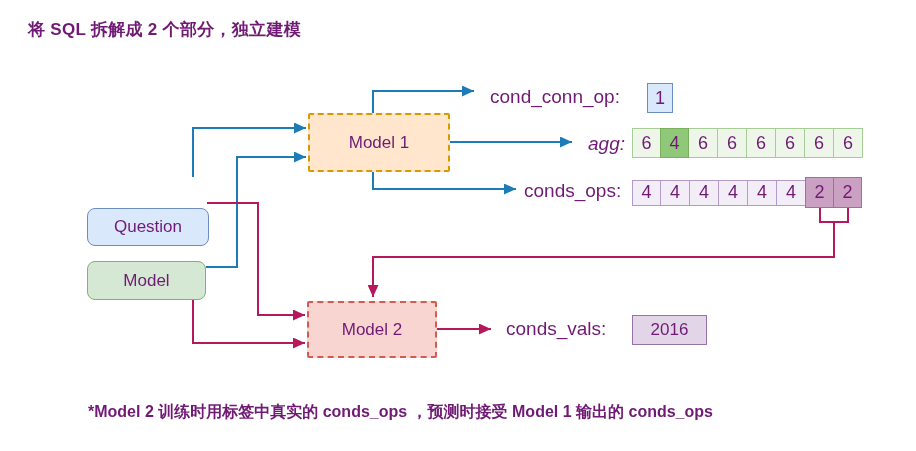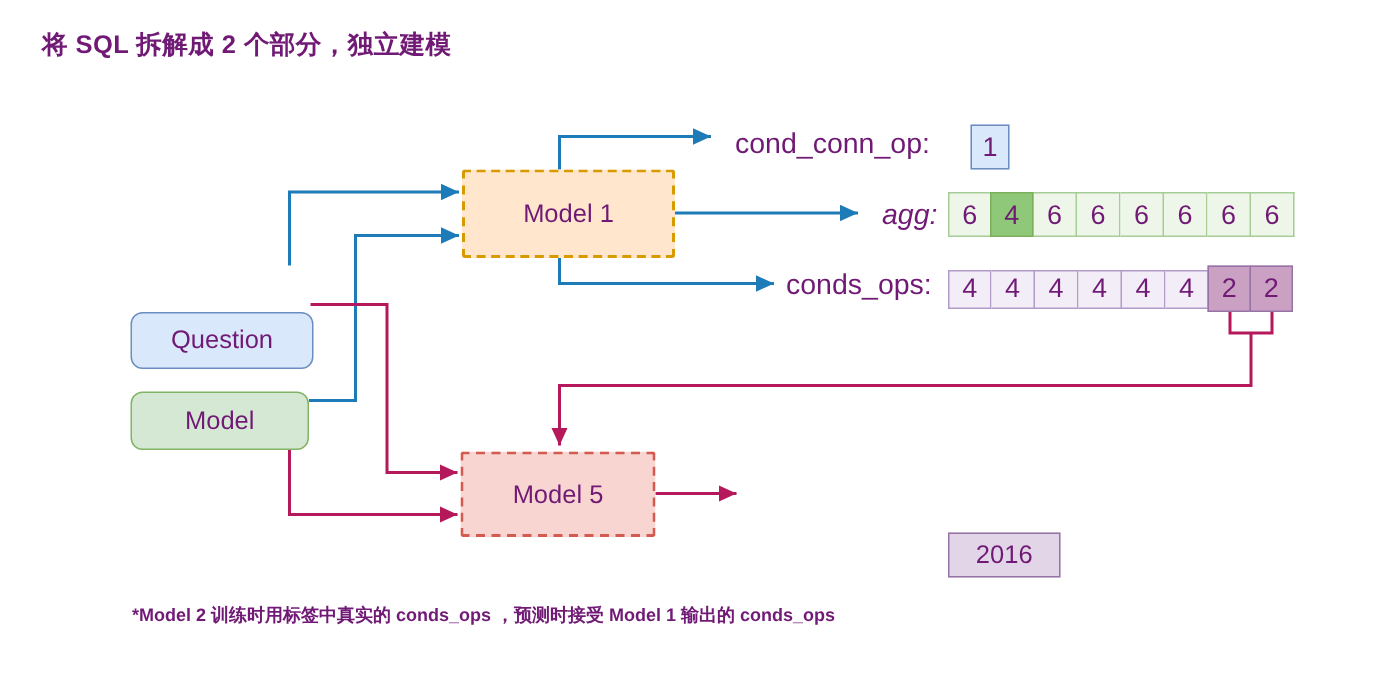--- a/index.html
+++ b/index.html
@@ -5,21 +5,21 @@
   html,body{margin:0;padding:0;background:#fff;}
   .canvas{
     position:relative;width:916px;height:451px;background:#ffffff;overflow:hidden;
     font-family:"Liberation Sans","DejaVu Sans",sans-serif;color:#701a75;
   }
   .wires{position:absolute;left:0;top:0;pointer-events:none;}
   .title{
     position:absolute;left:28px;top:18px;font-size:17px;font-weight:600;letter-spacing:.3px;
   }
   .footnote{
-    position:absolute;left:88px;top:402px;font-size:12px;font-weight:600;white-space:nowrap;
+    position:absolute;left:88px;top:402px;font-size:16px;font-weight:600;white-space:nowrap;
   }
   .node{
     position:absolute;display:flex;align-items:center;justify-content:center;
     font-size:17px;box-sizing:border-box;
   }
   .node-question{left:87px;top:177px;width:122px;height:38px;background:#dae8fc;border:1.5px solid #6c8ebf;border-radius:8px;margin-top:31px;}
   .node-table{left:87px;top:261px;width:119px;height:39px;background:#d5e8d4;border:1.5px solid #82b366;border-radius:8px;}
   .node-model1{left:308px;top:113px;width:142px;height:59px;background:#ffe6cc;border:2px dashed #d79b00;border-radius:2px;}
   .node-model2{left:307px;top:301px;width:130px;height:57px;background:#f8d5d1;border:2px dashed #d45b50;border-radius:2px;}
   .out-label{position:absolute;font-size:19px;line-height:24px;white-space:nowrap;}
@@ -38,21 +38,21 @@
     box-sizing:border-box;font-size:18px;
   }
   .cells-agg{left:632px;top:128px;height:30px;}
   .cells-agg .cell{width:29px;height:30px;background:#eef6e9;border:1px solid #a6cd96;}
   .cells-agg .cell + .cell{border-left:0;}
   .cells-agg .cell.hl{background:#8fc878;border:1px solid #7ab05c;margin-left:-1px;z-index:1;}
   .cells-ops{left:632px;top:177px;height:31px;}
   .cells-ops .cell{width:29px;height:26px;background:#f2edf7;border:1px solid #b29ac9;}
   .cells-ops .cell + .cell{border-left:0;}
   .cells-ops .cell.hl{width:29px;height:31px;background:#cba1c3;border:1px solid #9673a6;margin-left:-1px;z-index:1;}
-  .cells-vals{left:632px;top:315px;height:30px;margin-top:40px;}
+  .cells-vals{left:632px;top:315px;height:30px;}
   .cells-vals .cell{height:30px;background:#e1d5e7;border:1px solid #9673a6;font-size:17px;}
   .cells-vals .cell + .cell{border-left:0;}
   .cells-vals .cell:first-child{width:75px;}
   .cells-vals .cell:nth-child(2){width:202px;}
 </style>
 </head>
 <body>
 
 <div class="canvas">
 
@@ -84,21 +84,21 @@
   <div class="node node-question">
     <span>Question</span>
   </div>
   <div class="node node-table">
     <span>Model</span>
   </div>
   <div class="node node-model1">
     <span>Model 1</span>
   </div>
   <div class="node node-model2">
-    <span>Model 5</span>
+    <span>Model 2</span>
   </div>
 
   <div class="out-label lbl-cond">cond_conn_op:</div>
   <div class="cond-box">1</div>
 
   <div class="out-label lbl-agg">agg:</div>
   <div class="cells cells-agg">
       <span class="cell">6</span>
       <span class="cell hl">4</span>
       <span class="cell">6</span>
@@ -114,19 +114,20 @@
       <span class="cell">4</span>
       <span class="cell">4</span>
       <span class="cell">4</span>
       <span class="cell">4</span>
       <span class="cell">4</span>
       <span class="cell">4</span>
       <span class="cell hl">2</span>
       <span class="cell hl">2</span>
     </div>
 
+  <div class="out-label lbl-vals">conds_vals:</div>
   <div class="cells cells-vals">
       <span class="cell">2016</span>
     </div>
 
   <div class="footnote">*Model 2 训练时用标签中真实的 conds_ops ，预测时接受 Model 1 输出的 conds_ops</div>
 
 </div>
 
 </body></html>

